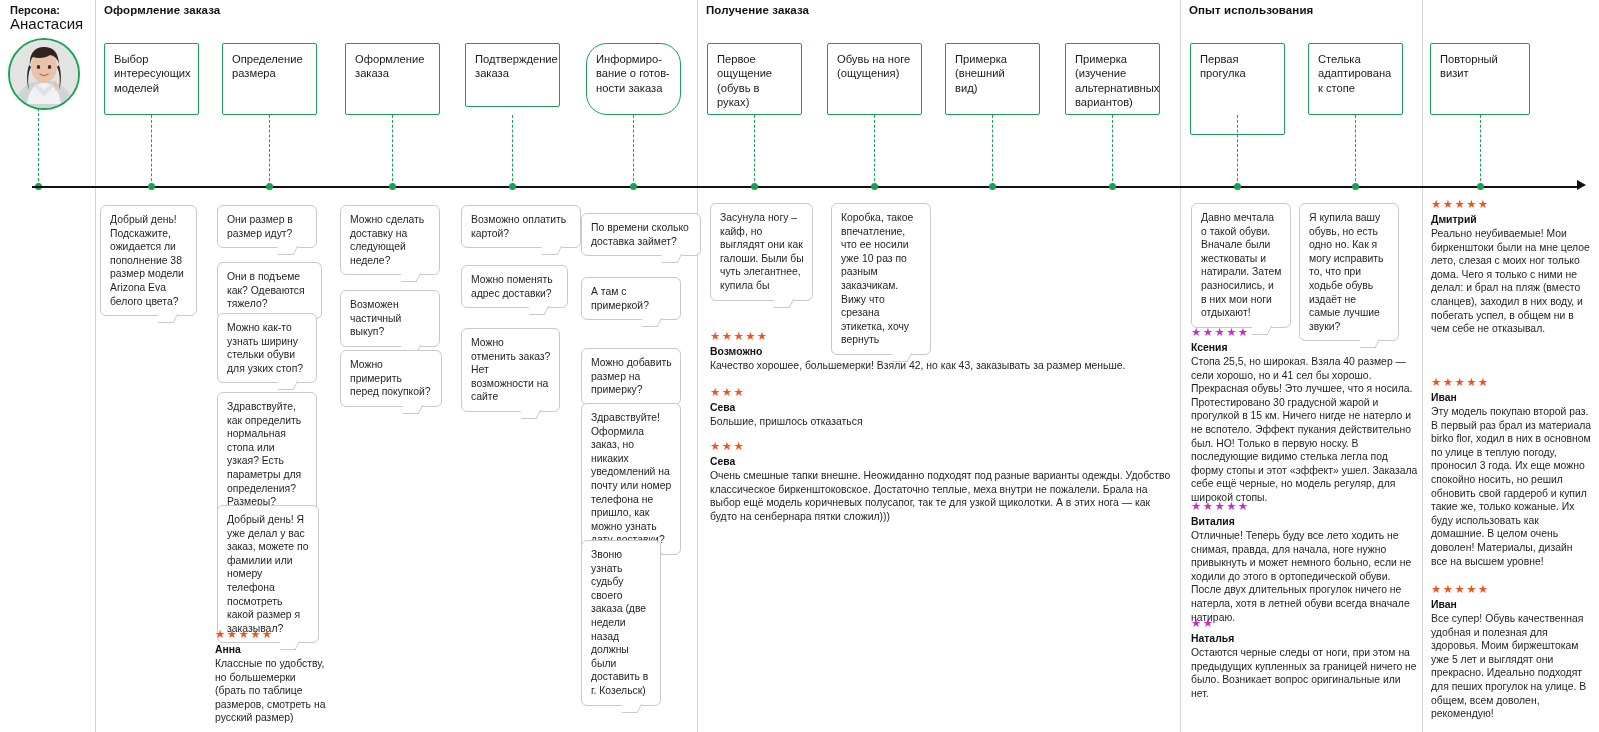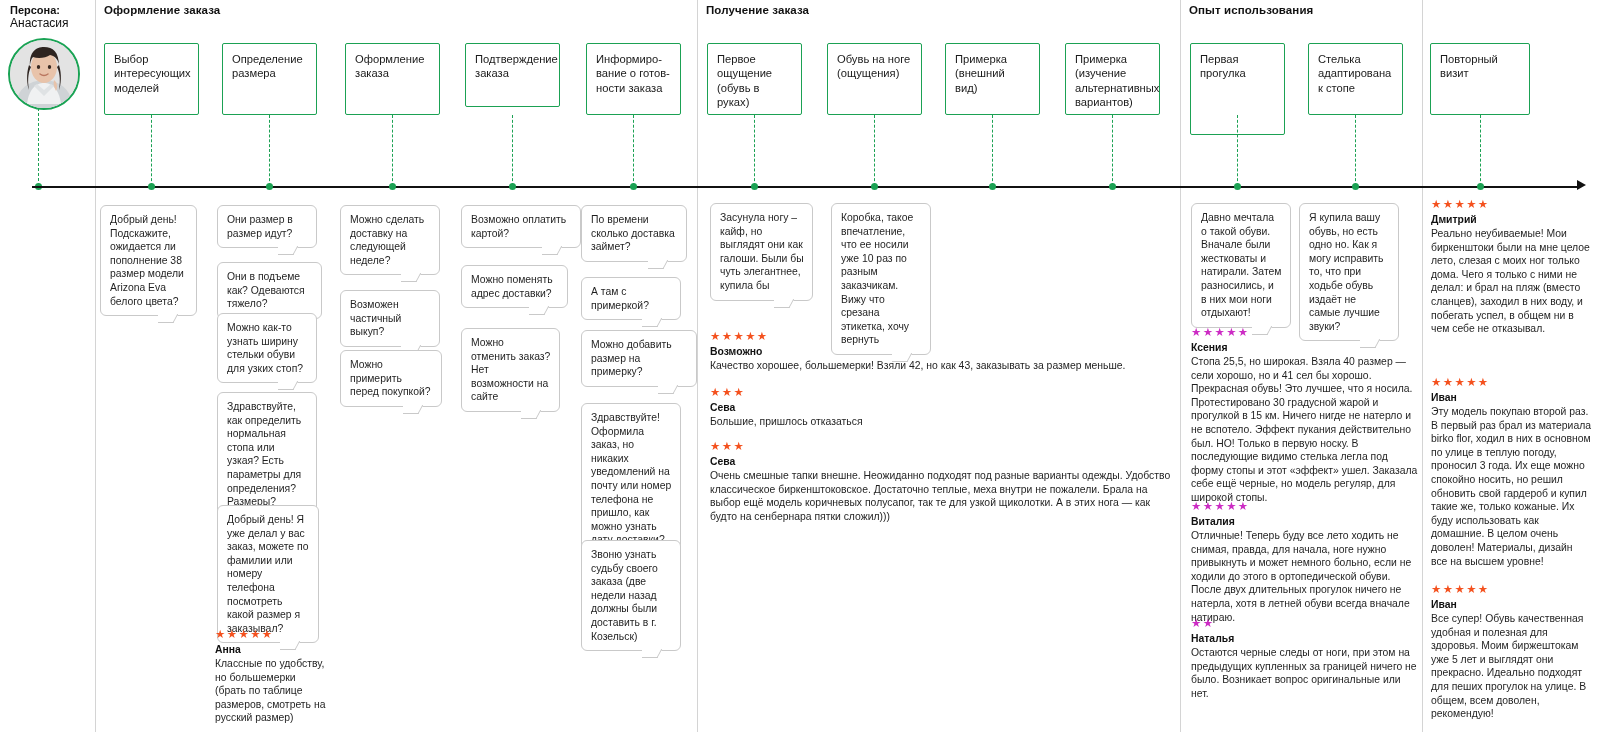--- a/index.html
+++ b/index.html
@@ -13,21 +13,21 @@
     position:relative;
   }
   .cjm{position:relative;width:1599px;height:732px;}
 
   
   .vsep{position:absolute;top:0;width:1px;background:#d4d4d4;}
 
   
   .persona{position:absolute;left:10px;top:4px;width:80px;}
   .persona-label{font-size:11px;font-weight:bold;color:#111;line-height:13px;}
-  .persona-name{font-size:12px;color:#111;line-height:13px;font-weight:normal;}
+  .persona-name{font-size:15px;color:#111;line-height:13px;font-weight:normal;}
   .avatar{
     position:absolute;left:8px;top:38px;width:68px;height:68px;border-radius:50%;
     border:2px solid #19a354;overflow:hidden;background:#e7e7e7;
   }
   .avatar svg{display:block;width:100%;height:100%;}
 
   
   .phase-title{
     position:absolute;top:4px;font-size:11.5px;font-weight:bold;color:#111;
     letter-spacing:.1px;white-space:nowrap;
@@ -123,21 +123,21 @@
   <div class="dot" style="left:265.5px;top:183px;"></div>
 
   <div class="stage" style="left:345px;width:95px;height:72px;">Оформление заказа</div>
   <div class="dash" style="left:392px;top:115px;height:71px;"></div>
   <div class="dot" style="left:388.5px;top:183px;"></div>
 
   <div class="stage" style="left:465px;width:95px;height:64px;">Подтверждение заказа</div>
   <div class="dash" style="left:512px;top:115px;height:71px;"></div>
   <div class="dot" style="left:508.5px;top:183px;"></div>
 
-  <div class="stage" style="left:586px;width:95px;height:72px;">Информиро-вание о готов-ности заказа</div>
+  <div class="stage" style="left:586px;width:95px;height:72px;border-radius:21px;">Информиро-вание о готов-ности заказа</div>
   <div class="dash" style="left:633px;top:115px;height:71px;"></div>
   <div class="dot" style="left:629.5px;top:183px;"></div>
 
   <div class="stage" style="left:707px;width:95px;height:72px;">Первое ощущение (обувь в руках)</div>
   <div class="dash" style="left:754px;top:115px;height:71px;"></div>
   <div class="dot" style="left:750.5px;top:183px;"></div>
 
   <div class="stage" style="left:827px;width:95px;height:72px;">Обувь на ноге (ощущения)</div>
   <div class="dash" style="left:874px;top:115px;height:71px;"></div>
   <div class="dot" style="left:870.5px;top:183px;"></div>
@@ -170,25 +170,25 @@
   <div class="bubble" style="left:217px;top:505px;width:102px;">Добрый день! Я уже делал у вас заказ, можете по фамилии или номеру телефона посмотреть какой размер я заказывал?<span class="tail"></span></div>
 
   <div class="bubble" style="left:340px;top:205px;width:100px;">Можно сделать доставку на следующей неделе?<span class="tail"></span></div>
   <div class="bubble" style="left:340px;top:290px;width:100px;">Возможен частичный выкуп?<span class="tail"></span></div>
   <div class="bubble" style="left:340px;top:350px;width:102px;">Можно примерить перед покупкой?<span class="tail"></span></div>
 
   <div class="bubble" style="left:461px;top:205px;width:120px;">Возможно оплатить картой?<span class="tail"></span></div>
   <div class="bubble" style="left:461px;top:265px;width:107px;">Можно поменять адрес доставки?<span class="tail"></span></div>
   <div class="bubble" style="left:461px;top:328px;width:99px;">Можно отменить заказ? Нет возможности на сайте<span class="tail"></span></div>
 
-  <div class="bubble" style="left:581px;top:205px;width:106px;">По времени сколько доставка займет?<span class="tail"></span></div>
+  <div class="bubble" style="left:581px;top:213px;width:120px;">По времени сколько доставка займет?<span class="tail"></span></div>
   <div class="bubble" style="left:581px;top:277px;width:100px;">А там с примеркой?<span class="tail"></span></div>
-  <div class="bubble" style="left:581px;top:330px;width:116px;">Можно добавить размер на примерку?<span class="tail"></span></div>
+  <div class="bubble" style="left:581px;top:348px;width:100px;">Можно добавить размер на примерку?<span class="tail"></span></div>
   <div class="bubble" style="left:581px;top:403px;width:100px;">Здравствуйте! Оформила заказ, но никаких уведомлений на почту или номер телефона не пришло, как можно узнать дату доставки?<span class="tail"></span></div>
-  <div class="bubble" style="left:581px;top:540px;width:100px;">Звоню узнать судьбу своего заказа (две недели назад должны были доставить в г. Козельск)<span class="tail"></span></div>
+  <div class="bubble" style="left:581px;top:540px;width:80px;">Звоню узнать судьбу своего заказа (две недели назад должны были доставить в г. Козельск)<span class="tail"></span></div>
 
   <div class="bubble" style="left:710px;top:203px;width:103px;">Засунула ногу – кайф, но выглядят они как галоши. Были бы чуть элегантнее, купила бы<span class="tail"></span></div>
   <div class="bubble" style="left:831px;top:203px;width:100px;">Коробка, такое впечатление, что ее носили уже 10 раз по разным заказчикам. Вижу что срезана этикетка, хочу вернуть<span class="tail"></span></div>
 
   <div class="bubble" style="left:1191px;top:203px;width:100px;">Давно мечтала о такой обуви. Вначале были жестковаты и натирали. Затем разносились, и в них мои ноги отдыхают!<span class="tail"></span></div>
   <div class="bubble" style="left:1299px;top:203px;width:100px;">Я купила вашу обувь, но есть одно но. Как я могу исправить то, что при ходьбе обувь издаёт не самые лучшие звуки?<span class="tail"></span></div>
 
   <div class="review" style="left:215px;top:628px;width:112px;">
     <div class="stars orange">★★★★★</div>
     <div class="rev-name">Анна</div>

